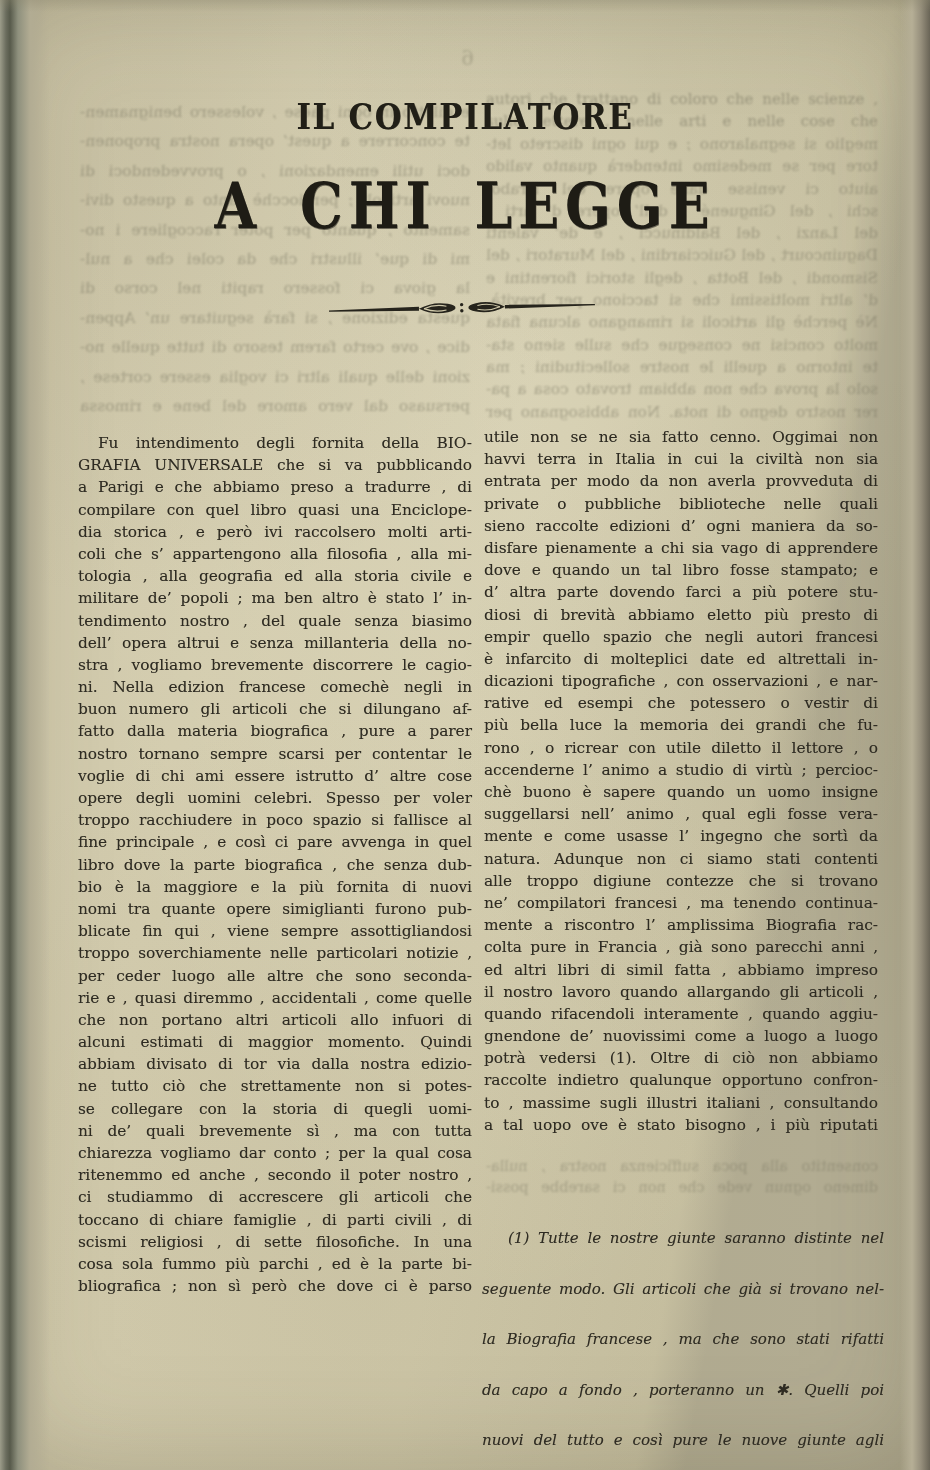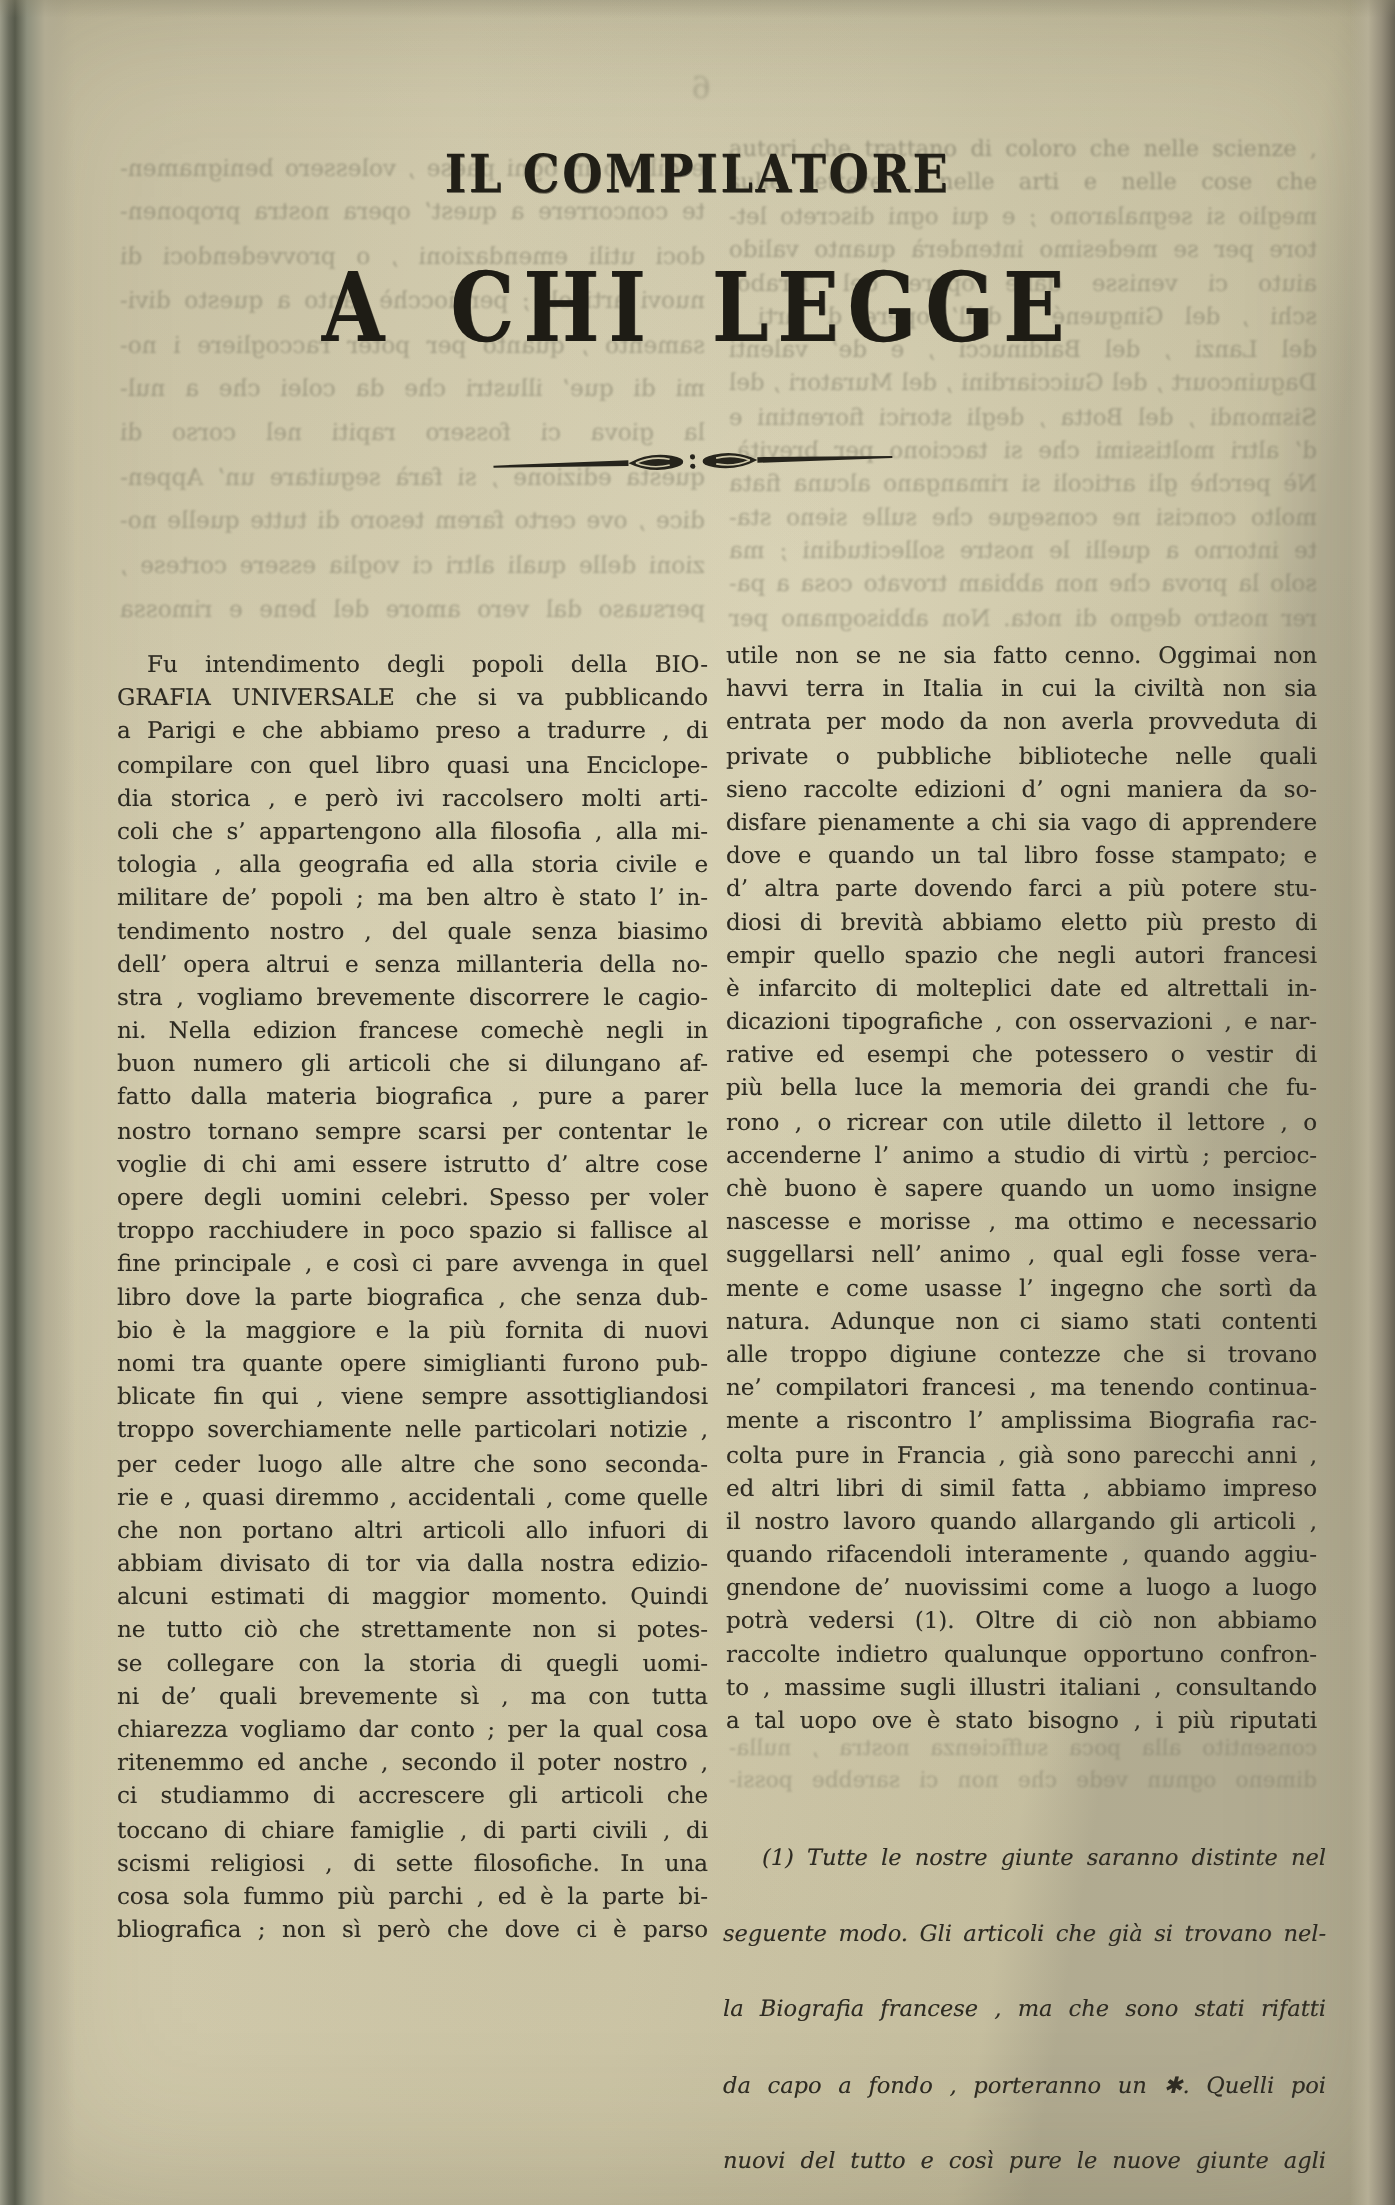--- a/index.html
+++ b/index.html
@@ -123,21 +123,21 @@
         <circle cx="134.8" cy="13.8" r="1.7"></circle>
       </g>
       <path d="M97 10.7 Q108 6.2 119.5 8.8" stroke="#cfc8a9" stroke-width="1.1" fill="none"></path>
       <path d="M97 10.7 Q108 15.2 119.5 12.6" stroke="#cfc8a9" stroke-width="1.1" fill="none"></path>
       <path d="M173 10.7 Q162 6.2 150.5 8.8" stroke="#cfc8a9" stroke-width="1.1" fill="none"></path>
       <path d="M173 10.7 Q162 15.2 150.5 12.6" stroke="#cfc8a9" stroke-width="1.1" fill="none"></path>
     </svg>
   </div>
 
   <div class="col col-left">
-      <div class="tline">Fu intendimento degli popoli della BIO-</div>
+      <div class="tline">Fu intendimento degli fornita della BIO-</div>
       <div class="tline">GRAFIA UNIVERSALE che si va pubblicando</div>
       <div class="tline">a Parigi e che abbiamo preso a tradurre , di</div>
       <div class="tline">compilare con quel libro quasi una Enciclope-</div>
       <div class="tline">dia storica , e però ivi raccolsero molti arti-</div>
       <div class="tline">coli che s’ appartengono alla filosofia , alla mi-</div>
       <div class="tline">tologia , alla geografia ed alla storia civile e</div>
       <div class="tline">militare de’ popoli ; ma ben altro è stato l’ in-</div>
       <div class="tline">tendimento nostro , del quale senza biasimo</div>
       <div class="tline">dell’ opera altrui e senza millanteria della no-</div>
       <div class="tline">stra , vogliamo brevemente discorrere le cagio-</div>
@@ -150,22 +150,22 @@
       <div class="tline">troppo racchiudere in poco spazio si fallisce al</div>
       <div class="tline">fine principale , e così ci pare avvenga in quel</div>
       <div class="tline">libro dove la parte biografica , che senza dub-</div>
       <div class="tline">bio è la maggiore e la più fornita di nuovi</div>
       <div class="tline">nomi tra quante opere simiglianti furono pub-</div>
       <div class="tline">blicate fin qui , viene sempre assottigliandosi</div>
       <div class="tline">troppo soverchiamente nelle particolari notizie ,</div>
       <div class="tline">per ceder luogo alle altre che sono seconda-</div>
       <div class="tline">rie e , quasi diremmo , accidentali , come quelle</div>
       <div class="tline">che non portano altri articoli allo infuori di</div>
+      <div class="tline">alcuni estimati di maggior momento. Quindi</div>
       <div class="tline">abbiam divisato di tor via dalla nostra edizio-</div>
-      <div class="tline">alcuni estimati di maggior momento. Quindi</div>
       <div class="tline">ne tutto ciò che strettamente non si potes-</div>
       <div class="tline">se collegare con la storia di quegli uomi-</div>
       <div class="tline">ni de’ quali brevemente sì , ma con tutta</div>
       <div class="tline">chiarezza vogliamo dar conto ; per la qual cosa</div>
       <div class="tline">ritenemmo ed anche , secondo il poter nostro ,</div>
       <div class="tline">ci studiammo di accrescere gli articoli che</div>
       <div class="tline">toccano di chiare famiglie , di parti civili , di</div>
       <div class="tline">scismi religiosi , di sette filosofiche. In una</div>
       <div class="tline">cosa sola fummo più parchi , ed è la parte bi-</div>
       <div class="tline">bliografica ; non sì però che dove ci è parso</div>
@@ -181,21 +181,20 @@
       <div class="tline">d’ altra parte dovendo farci a più potere stu-</div>
       <div class="tline">diosi di brevità abbiamo eletto più presto di</div>
       <div class="tline">empir quello spazio che negli autori francesi</div>
       <div class="tline">è infarcito di molteplici date ed altrettali in-</div>
       <div class="tline">dicazioni tipografiche , con osservazioni , e nar-</div>
       <div class="tline">rative ed esempi che potessero o vestir di</div>
       <div class="tline">più bella luce la memoria dei grandi che fu-</div>
       <div class="tline">rono , o ricrear con utile diletto il lettore , o</div>
       <div class="tline">accenderne l’ animo a studio di virtù ; percioc-</div>
       <div class="tline">chè buono è sapere quando un uomo insigne</div>
-      <div class="tline">nascesse e morisse , ma ottimo e necessario</div>
       <div class="tline">suggellarsi nell’ animo , qual egli fosse vera-</div>
       <div class="tline">mente e come usasse l’ ingegno che sortì da</div>
       <div class="tline">natura. Adunque non ci siamo stati contenti</div>
       <div class="tline">alle troppo digiune contezze che si trovano</div>
       <div class="tline">ne’ compilatori francesi , ma tenendo continua-</div>
       <div class="tline">mente a riscontro l’ amplissima Biografia rac-</div>
       <div class="tline">colta pure in Francia , già sono parecchi anni ,</div>
       <div class="tline">ed altri libri di simil fatta , abbiamo impreso</div>
       <div class="tline">il nostro lavoro quando allargando gli articoli ,</div>
       <div class="tline">quando rifacendoli interamente , quando aggiu-</div>

